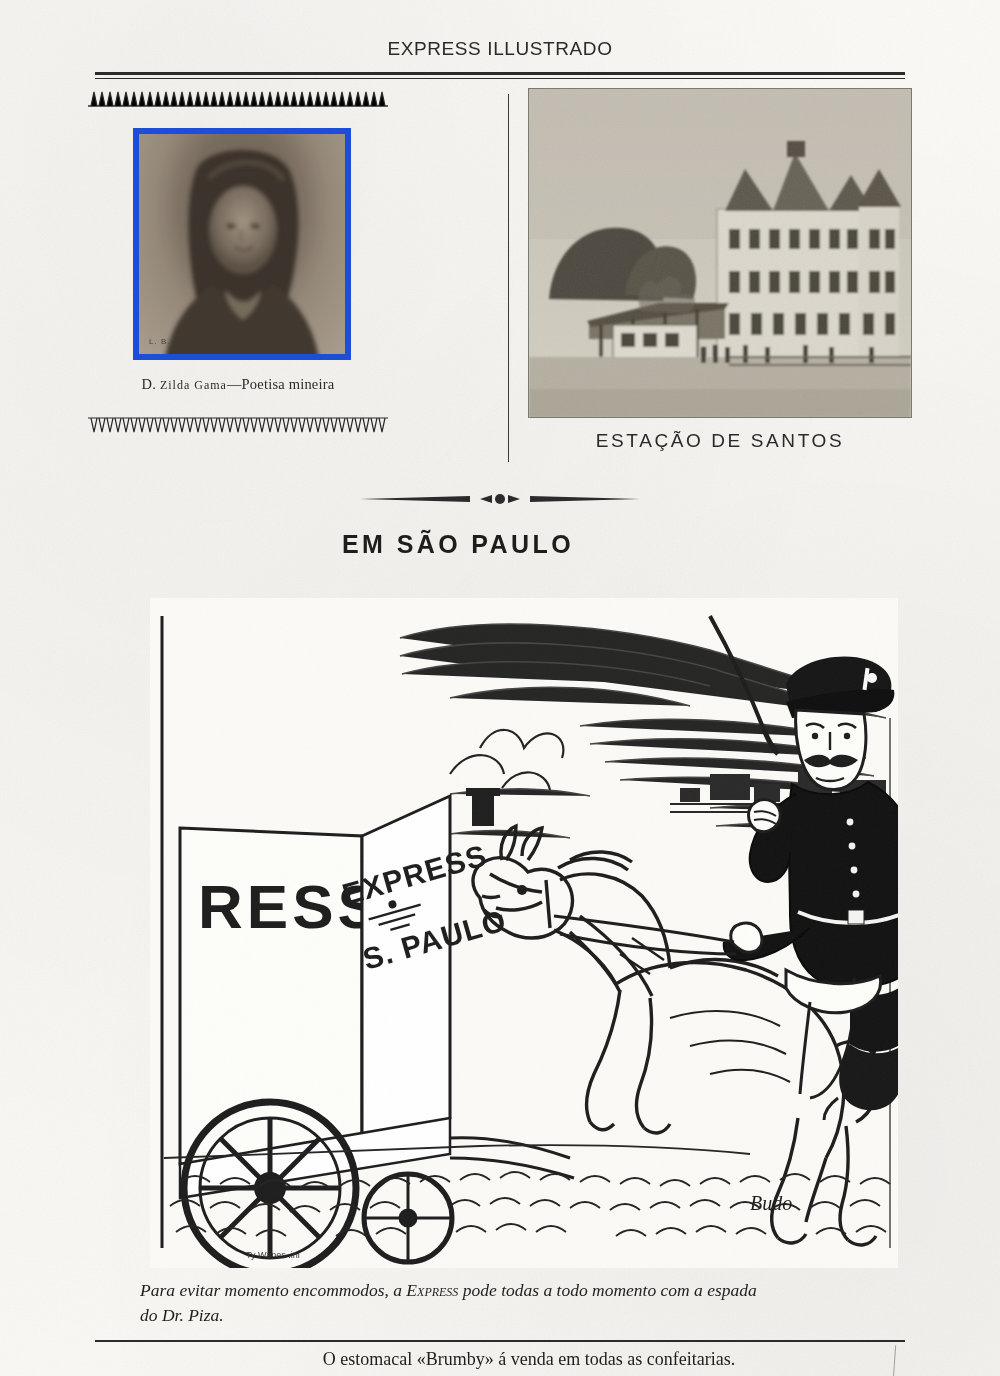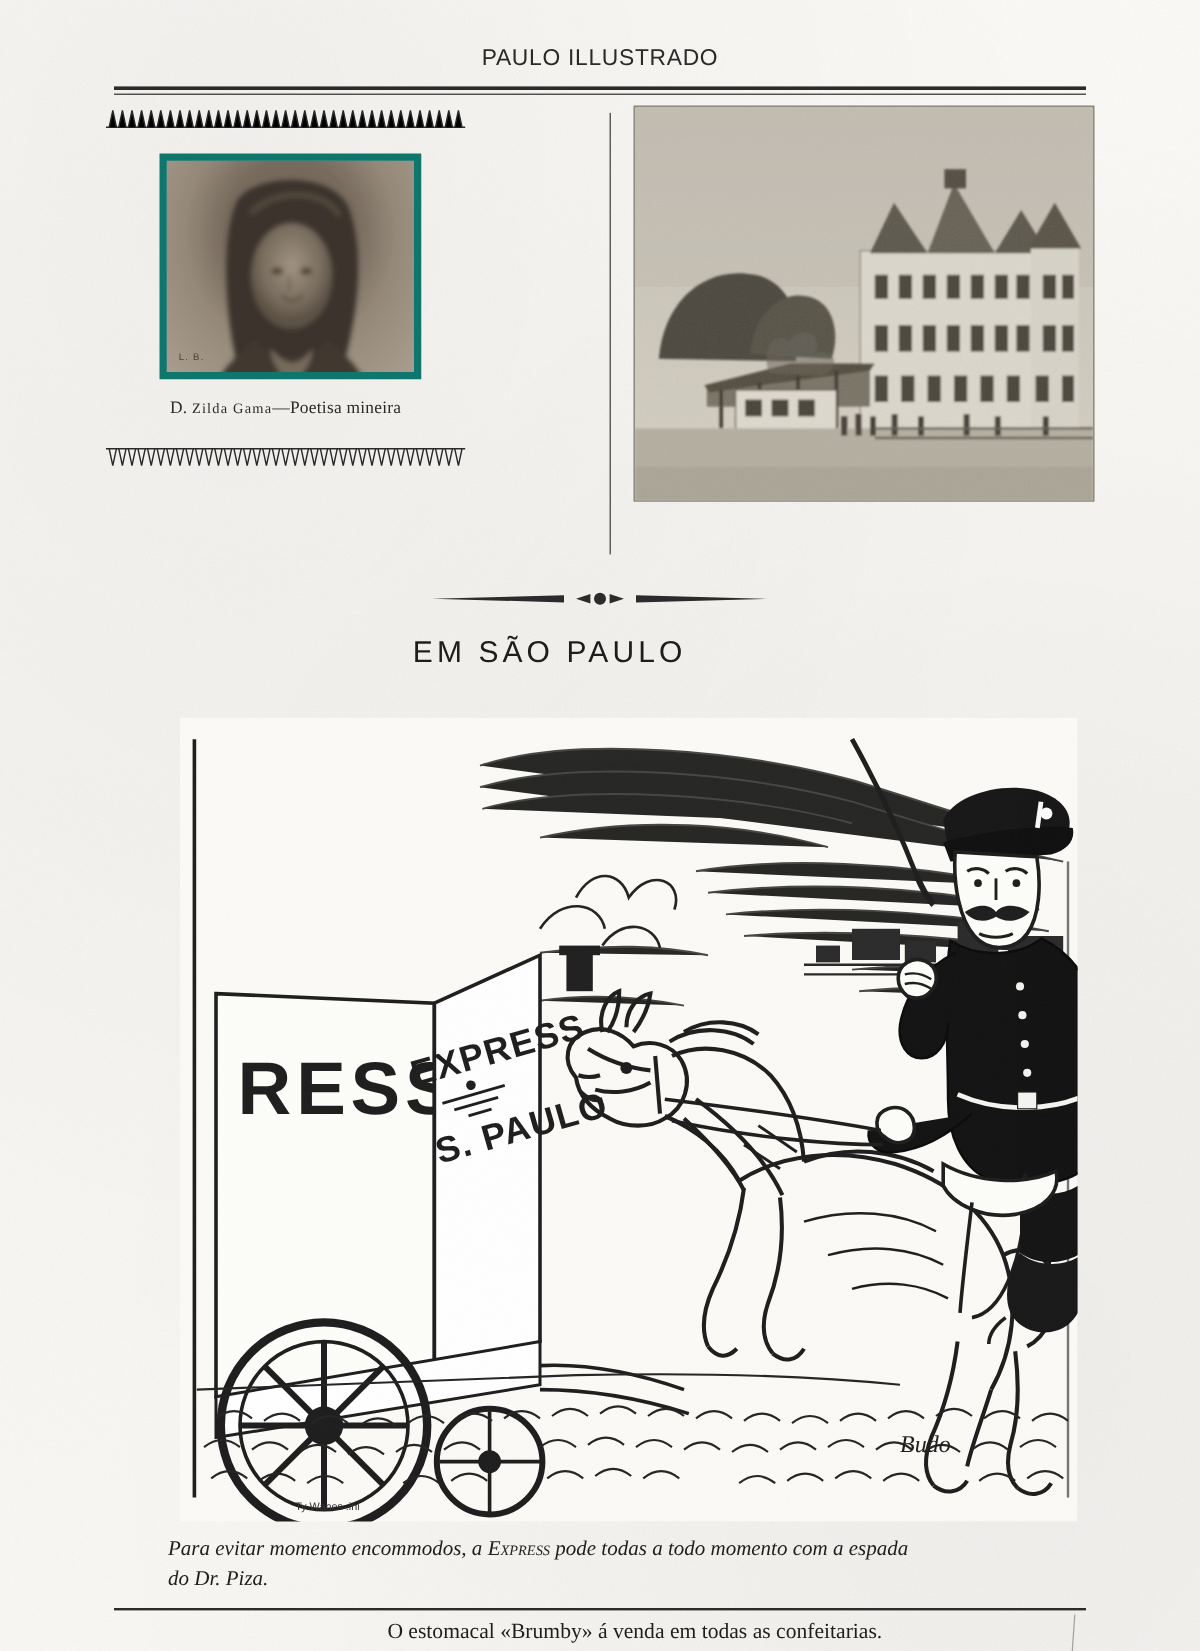--- a/index.html
+++ b/index.html
@@ -23,22 +23,22 @@
   .rule-double .a{height:3px;background:#2b2b2b;}
   .rule-double .b{height:1px;background:#2b2b2b;margin-top:3px;}
 
   
   .top{position:absolute;top:88px;left:88px;width:824px;height:390px;}
   .vdiv{position:absolute;left:420px;top:6px;width:1px;height:368px;background:#3a3a3a;}
 
   
   .leftcol{position:absolute;left:0;top:0;width:310px;}
   .orn{height:22px;width:300px;overflow:hidden;position:relative;}
-  .portrait-frame{margin:18px 0 0 45px;width:218px;height:188px;
-    border:6px solid #0f766e;box-sizing:border-box;background:#b9b4a9;position:relative;overflow:hidden;}
+  .portrait-frame{margin:18px 0 0 45px;width:218px;height:232px;
+    border:6px solid #1d4ed8;box-sizing:border-box;background:#b9b4a9;position:relative;overflow:hidden;}
   .portrait-frame .inner{position:absolute;inset:0;
     background:
       radial-gradient(ellipse at 50% 34%, #6e6256 0%, #7d7164 38%, #9b8f80 60%, #b0a596 100%);
   }
   .sig{position:absolute;left:10px;bottom:8px;font-size:8px;color:#4a4238;
        font-family:"Liberation Sans", sans-serif;letter-spacing:1px;}
   .caption-left{margin:16px 0 0 0;text-align:center;width:300px;
     font-family:Liberation Serif, serif;font-size:14.5px;color:#2b2b2b;letter-spacing:.2px;}
   .sc{font-size:12px;}
   .orn-bottom{margin-top:22px;height:20px;width:300px;overflow:hidden;position:relative;}
@@ -47,21 +47,21 @@
   .rightcol{position:absolute;left:440px;top:0;width:384px;}
   .photo{width:384px;height:330px;border:1px solid #7a7a74;box-sizing:border-box;position:relative;overflow:hidden;background:#cfcabf;}
   .caption-right{margin-top:12px;text-align:center;width:384px;
     font-family:"Liberation Sans", sans-serif;font-size:19px;letter-spacing:2.6px;color:#2a2a2a;}
 
   
   .mid-orn{position:absolute;top:492px;left:0;width:1000px;text-align:center;}
 
   
   .sec-title{position:absolute;top:530px;left:0;width:916px;text-align:center;
-    font-family:"Liberation Sans", sans-serif;font-weight:400;font-size:25px;letter-spacing:3.4px;color:#1d1d1d;}
+    font-family:"Liberation Sans", sans-serif;font-weight:700;font-size:25px;letter-spacing:3.4px;color:#1d1d1d;}
 
   
   .cartoon-wrap{position:absolute;top:598px;left:150px;width:748px;height:670px;}
   .cartoon-wrap svg{display:block;}
 
   
   .cap-cartoon{position:absolute;top:1278px;left:140px;width:760px;
     font-style:italic;font-size:17.5px;line-height:1.45;color:#1e1e1e;}
   .cap-cartoon .scl{font-variant:small-caps;font-style:italic;}
   .rule-bottom{position:absolute;top:1340px;left:95px;width:810px;height:2px;background:#2b2b2b;}
@@ -82,21 +82,21 @@
       <feColorMatrix type="saturate" values="0"></feColorMatrix>
       <feComponentTransfer>
           <feFuncA type="linear" slope="0.16"></feFuncA>
         </feComponentTransfer>
     </filter>
   </defs>
   <rect width="1000" height="1376" filter="url(#grainf)"></rect>
 </svg>
 
 <div class="masthead">
-  <div class="title">PAULO ILLUSTRADO</div>
+  <div class="title">EXPRESS ILLUSTRADO</div>
 </div>
 <div class="rule-double" style="top:72px">
   <div class="a"></div>
     <div class="b"></div>
 </div>
 
 <div class="top">
   <div class="vdiv"></div>
 
   <div class="leftcol">
@@ -288,20 +288,21 @@
           <g stroke="#6a6458" stroke-width="2">
             <line x1="200" y1="268" x2="382" y2="268"></line>
               <line x1="200" y1="276" x2="382" y2="276"></line>
           </g>
           <rect x="0" y="300" width="382" height="28" fill="#b2ac9e"></rect>
         </g>
         <rect width="382" height="328" filter="url(#ph)" opacity=".55"></rect>
         <rect width="382" height="328" fill="#2b2419" opacity="0.05"></rect>
       </svg>
     </div>
+    <div class="caption-right">ESTAÇÃO DE SANTOS</div>
   </div>
 </div>
 
 <div class="mid-orn">
   <svg width="300" height="14" viewBox="0 0 300 14">
     <g fill="#2b2b2b">
       <path d="M10 7 L120 4 L120 10 Z"></path>
       <path d="M290 7 L180 4 L180 10 Z"></path>
       <circle cx="150" cy="7" r="5"></circle>
       <path d="M130 7 L142 3 L142 11 Z"></path>

